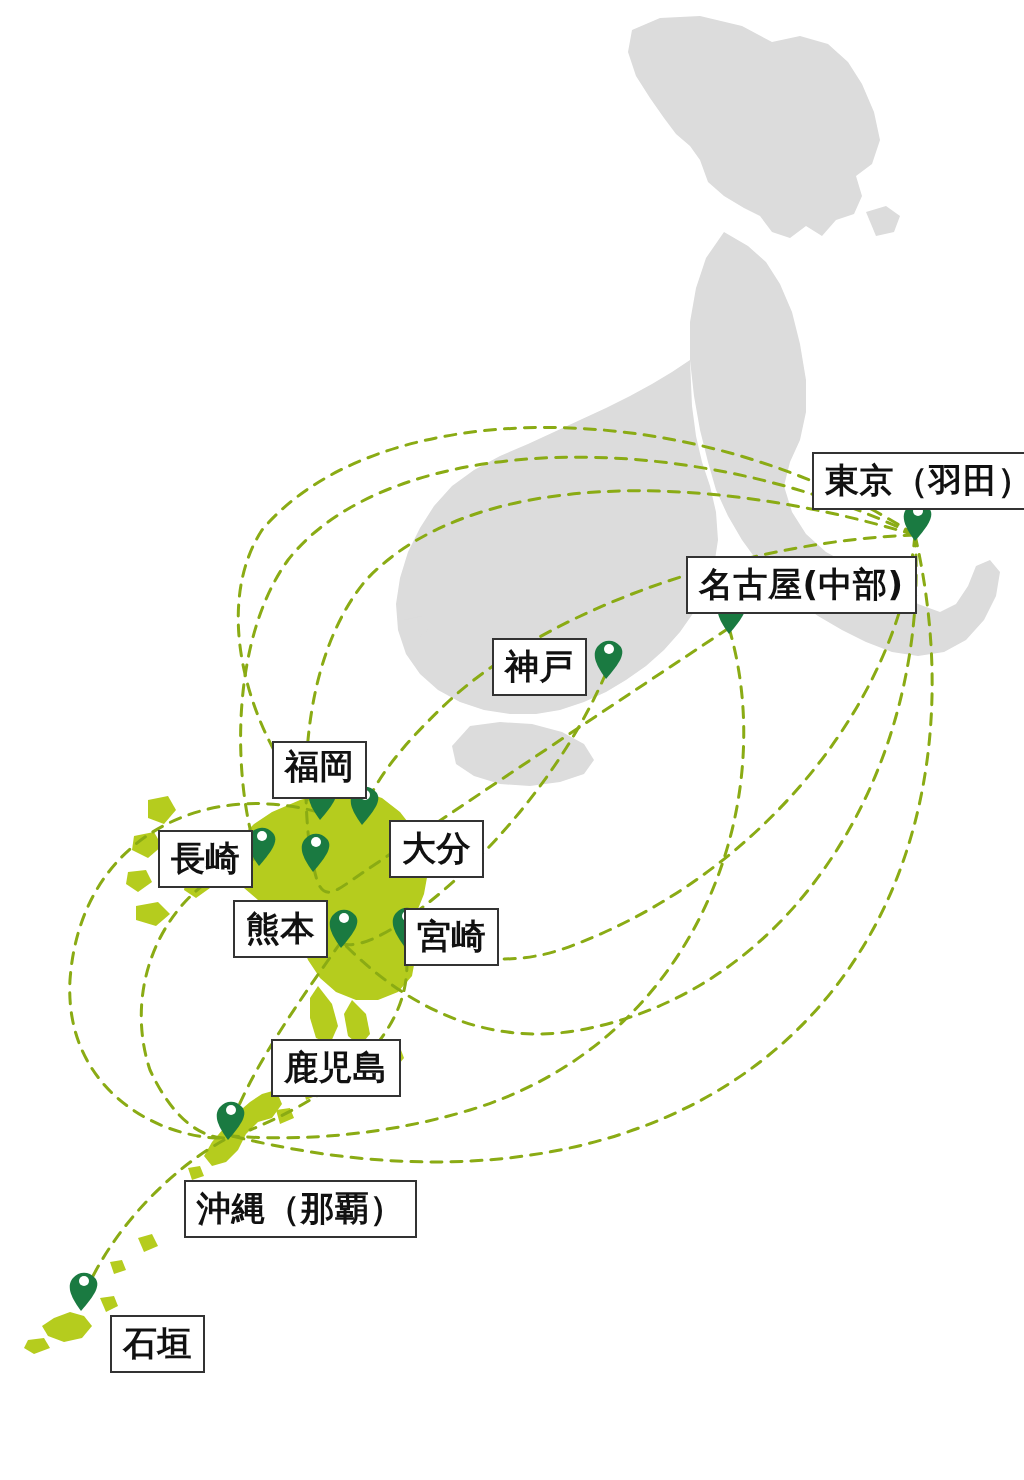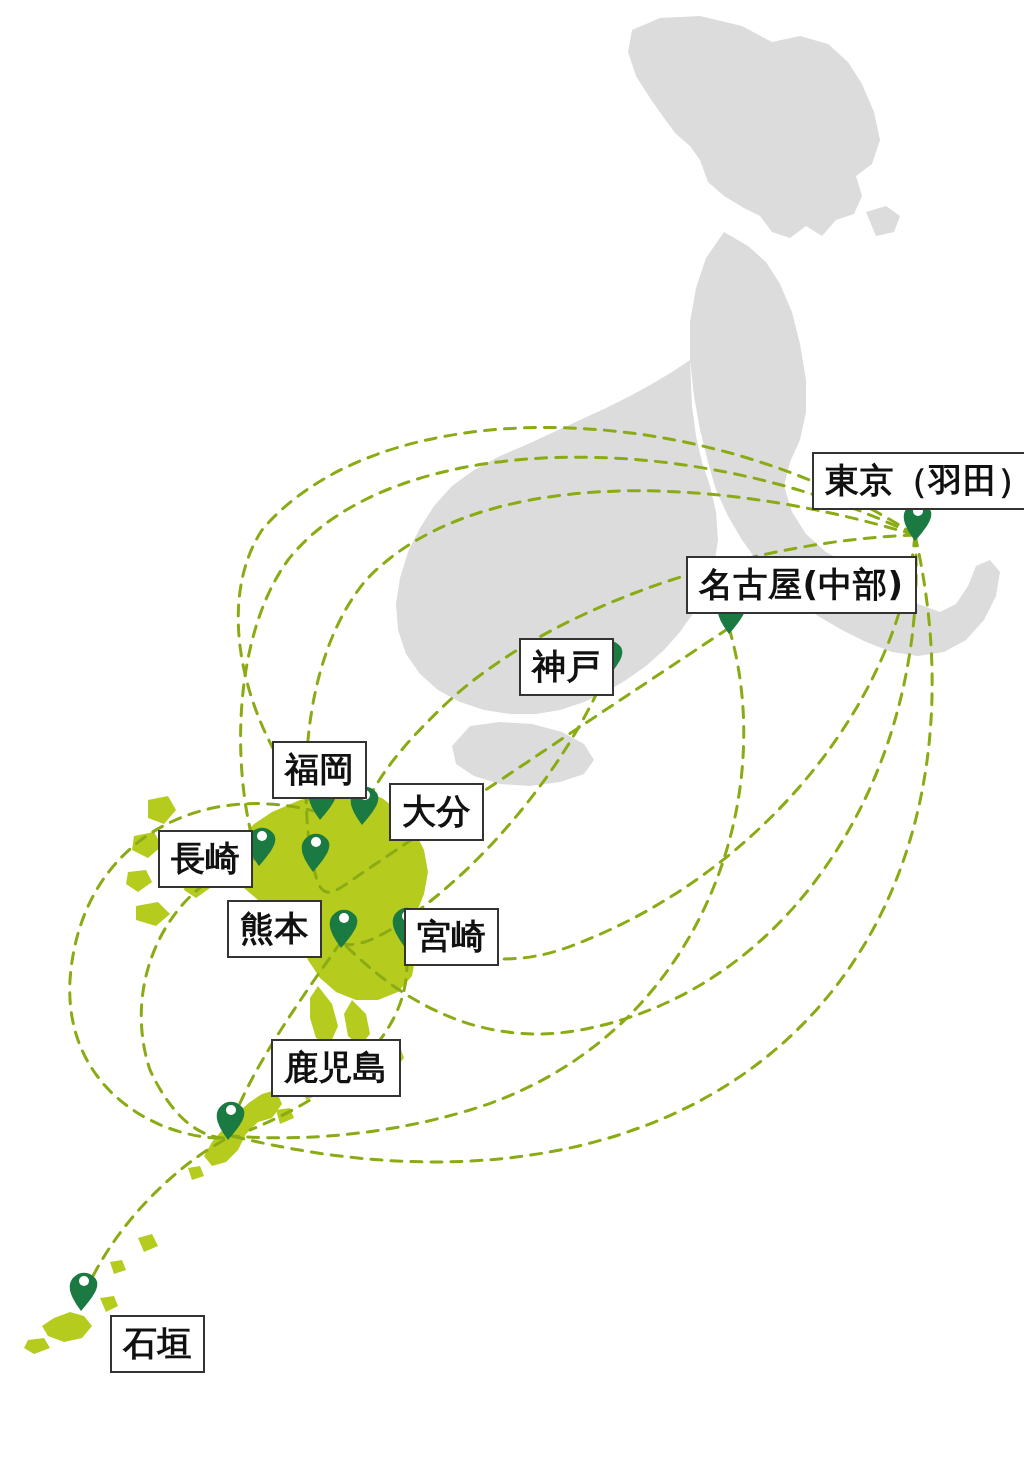--- a/index.html
+++ b/index.html
@@ -186,22 +186,23 @@
       </g>
       <g transform="translate(81,1305)">
         <path d="M0 12 C -12 -4, -14 -14, -8 -21 C -2 -28, 8 -28, 14 -21 C 20 -14, 14 -4, 0 12 Z" transform="translate(0,-6)" fill="#1a7a41"></path>
         <circle cx="3" cy="-24" r="5" fill="#ffffff"></circle>
       </g>
     </g>
   </svg>
 
   <div class="city-label" style="left:812px; top:452px;">東京（羽田）</div>
   <div class="city-label" style="left:638px; top:556px;margin-left:48px;">名古屋(中部)</div>
-  <div class="city-label" style="left:519px; top:638px;">神戸</div>
-  <div class="city-label" style="left:272px; top:741px;">福岡</div>
-  <div class="city-label" style="left:389px; top:783px;">大分</div>
+  <div class="city-label" style="left:492px; top:638px;">神戸</div>
+  <div class="city-label" style="left:272px; top:741px;font-family:Liberation Mono, monospace;">福岡</div>
+  <div class="city-label" style="left:389px; top:820px;">大分</div>
   <div class="city-label" style="left:126px; top:830px;margin-left:32px;">長崎</div>
-  <div class="city-label" style="left:227px; top:900px;">熊本</div>
+  <div class="city-label" style="left:233px; top:900px;">熊本</div>
   <div class="city-label" style="left:404px; top:908px;">宮崎</div>
   <div class="city-label" style="left:271px; top:1006px;margin-top:33px;">鹿児島</div>
+  <div class="city-label" style="left:184px; top:1180px;">沖縄（那覇）</div>
   <div class="city-label" style="left:110px; top:1315px;">石垣</div>
 
 </div>
 
 </body></html>

